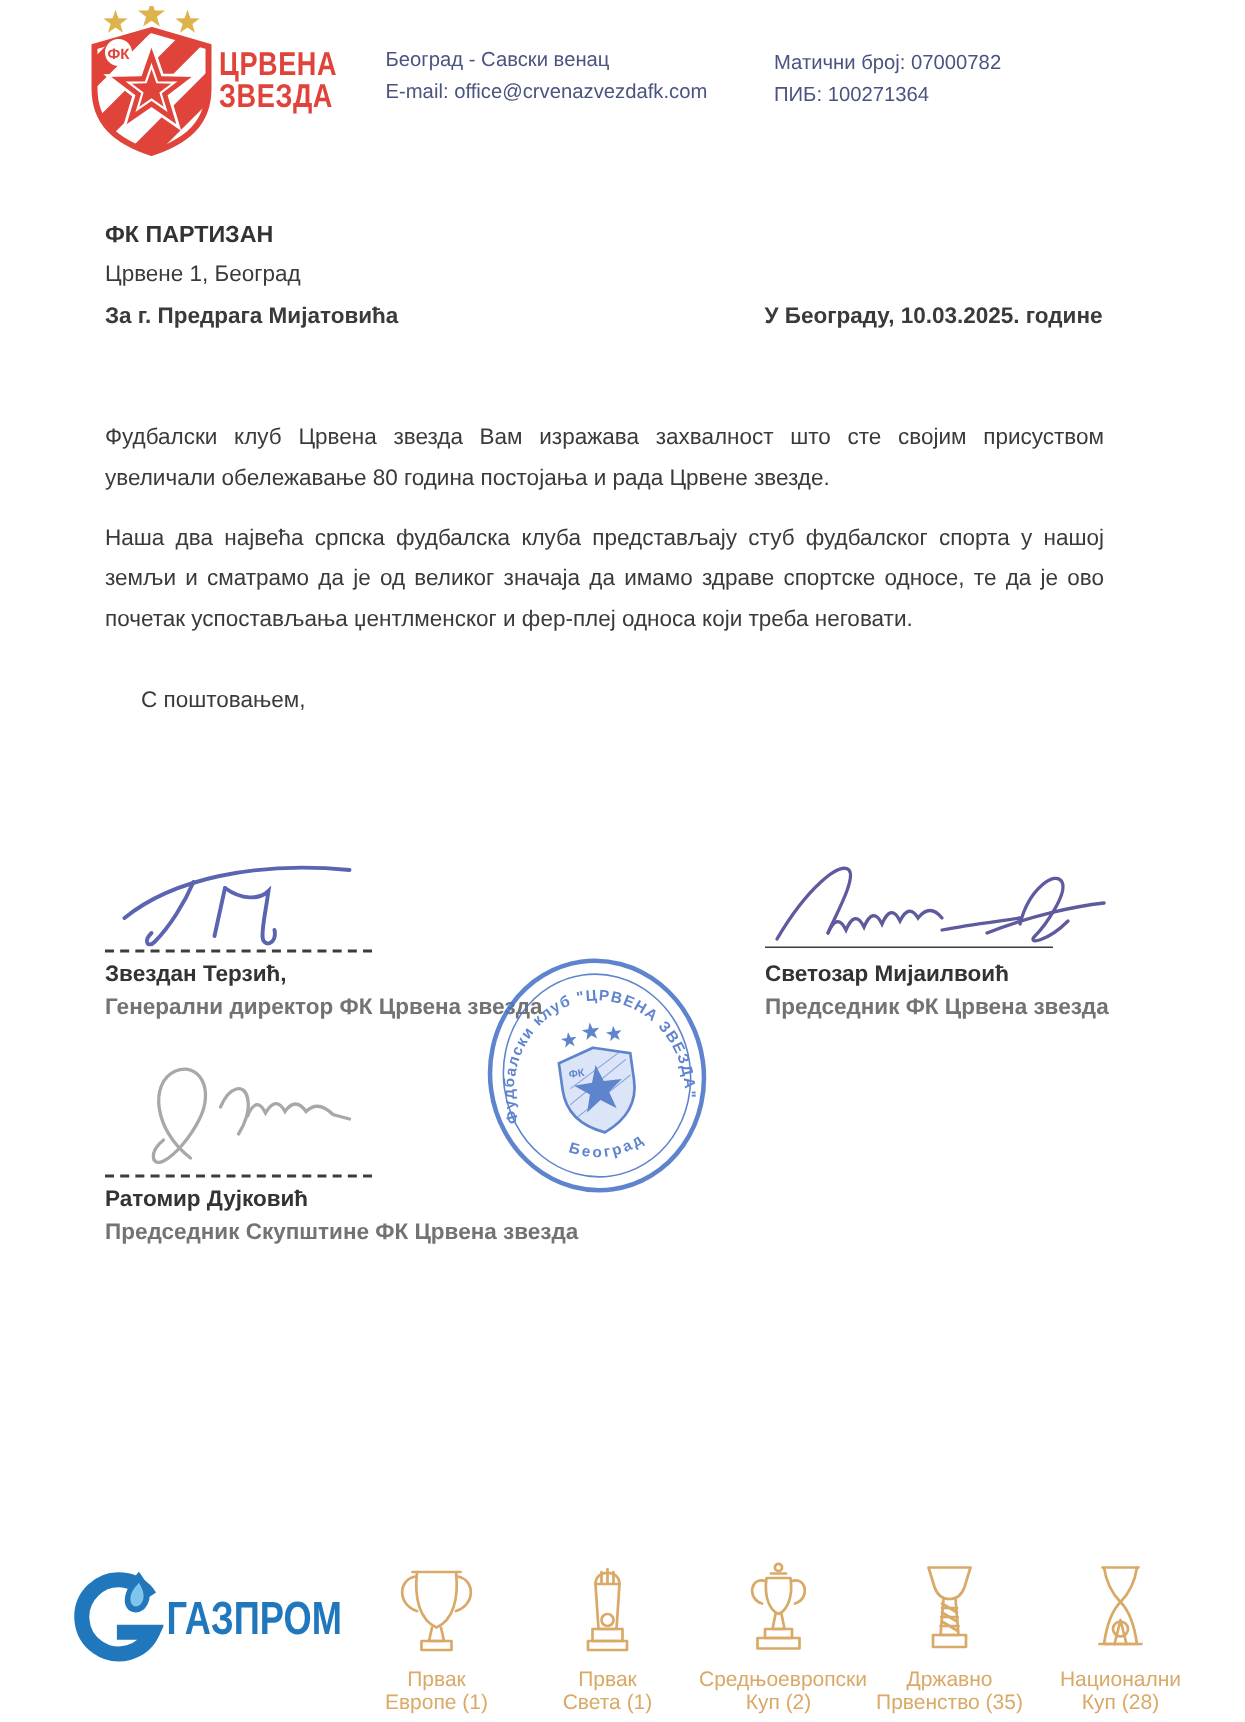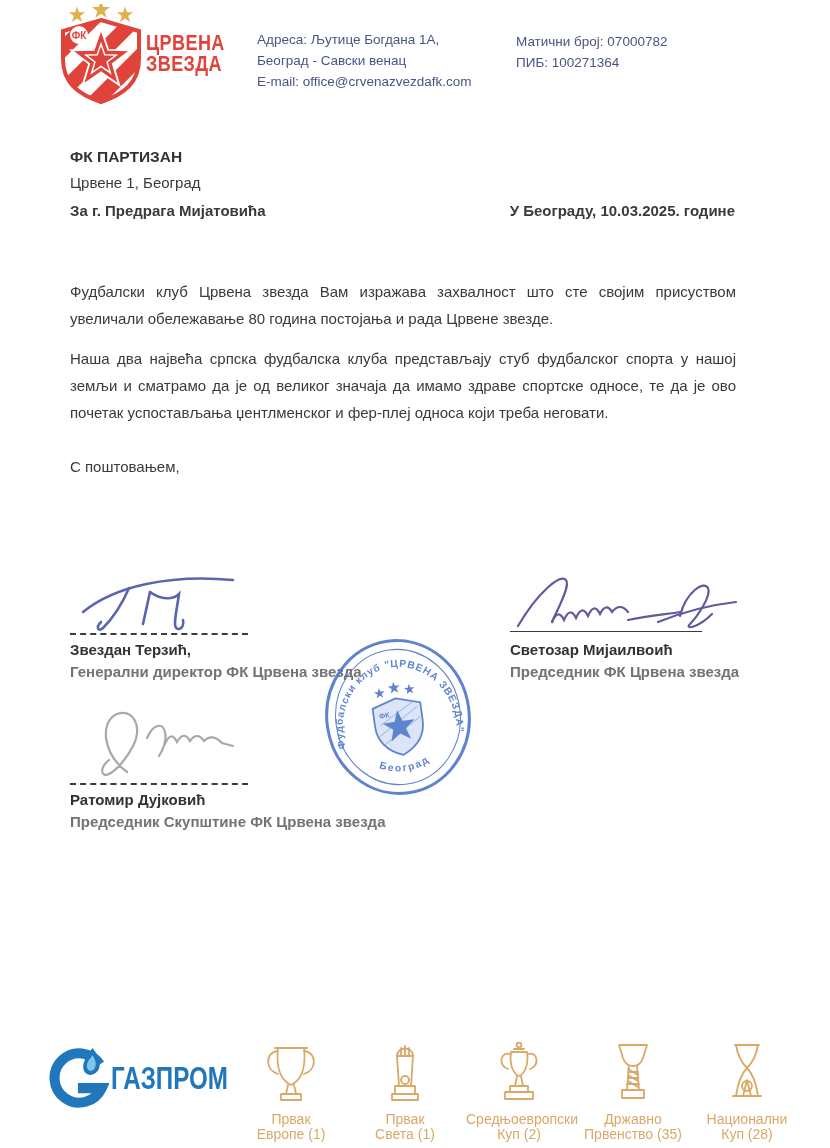--- a/index.html
+++ b/index.html
@@ -22,21 +22,21 @@
   
   .recipient-club{left:70px;top:148px;font-size:15.5px;font-weight:700;color:#333;}
   .recipient-addr{left:70px;top:174px;font-size:15px;}
   .recipient-attn{left:70px;top:202px;font-size:15px;font-weight:600;}
   .dateline{right:95px;top:202px;font-size:15px;font-weight:600;}
 
   
   .letter-body{left:70px;top:278px;width:666px;font-size:15px;line-height:27px;}
   .letter-body p{margin:0 0 13px 0;text-align:justify;}
   .letter-body .salutation{text-align:left;margin-bottom:26px;}
-  .letter-body .closing{text-align:left;margin-top:27px;}
+  .letter-body .closing{text-align:left;margin-top:27px;margin-left:24px;}
 
   
   .sig-line{border-bottom:2px dashed #3c3c3c;height:0;}
   .sig-line.solid{border-bottom-style:solid;border-bottom-width:1.5px;}
   .sig-name{font-size:15px;font-weight:700;color:#333;}
   .sig-title{font-size:15px;font-weight:600;color:#737373;}
 
   .stamp-wrap{left:322px;top:636px;width:152px;height:162px;transform:rotate(-8deg);opacity:.88;}
 
   
@@ -79,21 +79,20 @@
     <text x="24" y="35" font-size="10" font-weight="bold" fill="#e0433a" text-anchor="middle">ФК</text>
   </svg>
 </div>
 
 <div class="abs wordmark">
   <div>ЦРВЕНА</div>
   <div>ЗВЕЗДА</div>
 </div>
 
 <div class="abs hdr-block hdr-address">
-  <div>Адреса: Љутице Богдана 1А,</div>
   <div>Београд - Савски венац</div>
   <div>E-mail: office@crvenazvezdafk.com</div>
 </div>
 
 <div class="abs hdr-block hdr-registry">
   <div>Матични број: 07000782</div>
   <div>ПИБ: 100271364</div>
 </div>
 
 <div class="abs recipient-club">ФК ПАРТИЗАН</div>

